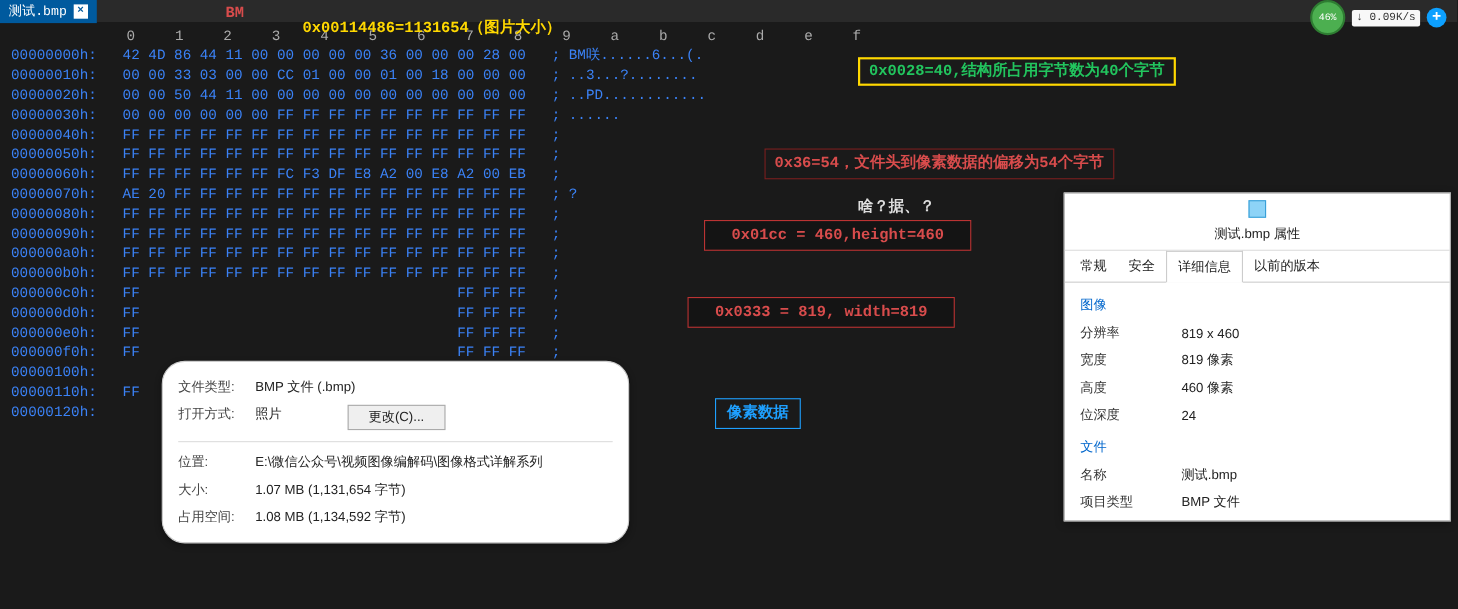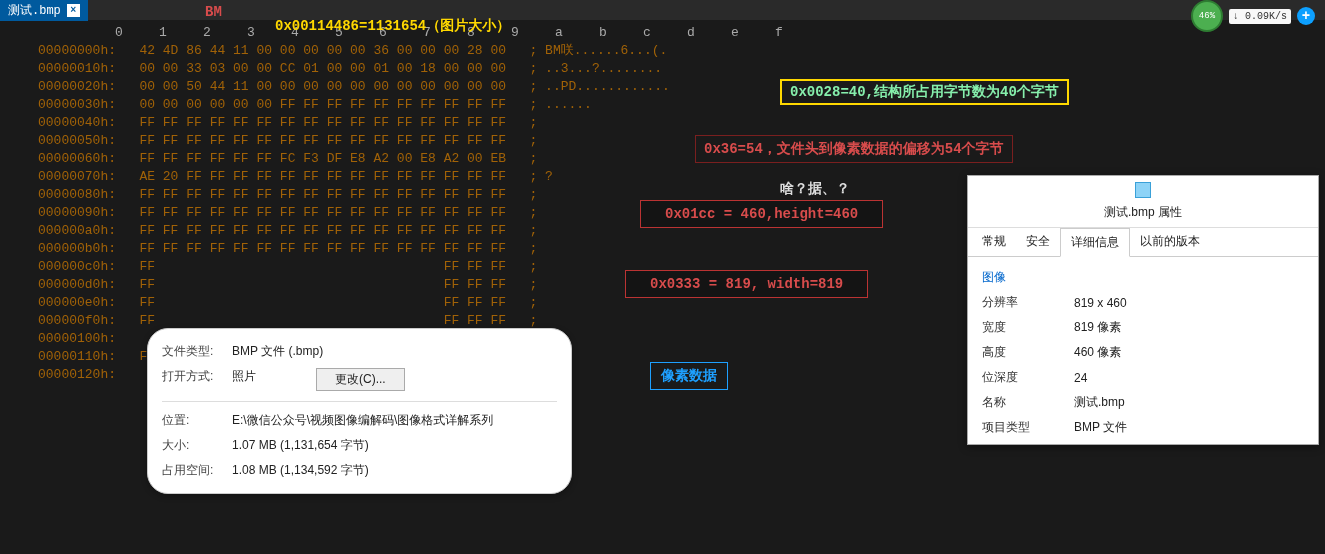--- a/index.html
+++ b/index.html
@@ -74,35 +74,34 @@
     position: relative;
   }
   .col-header {
     color: #aaa;
     padding-left:105px;
     letter-spacing: 1px;
     white-space: pre;
   }
   .hexrow {
     white-space: pre;
-    color: #a16207;
-    margin-left: 28px;
+    color: #3b82f6;
   }
   
   .anno {
     position: absolute;
     font-size: 14px;
     font-weight: bold;
     white-space: nowrap;
   }
   .anno.yellow { color: #ffd800; }
   .anno.red { color: #d84c4c; border:1px solid #b33; padding:4px 24px; background:rgba(0,0,0,0.2);}
   .anno.redplain { color: #d84c4c; }
   .anno.blue { color:#1ea0ff; border:1px solid #1ea0ff; padding:4px 10px;}
-  .anno.boxed-y { border:2px solid #ffd800; padding:2px 8px; color:#86efac;margin-top:27px;}
+  .anno.boxed-y { border:2px solid #ffd800; padding:2px 8px; color:#22c55e;}
   
   .tooltip {
     position: absolute;
     background: #fff;
     color: #222;
     border: 1px solid #ccc;
     font-family: "Microsoft YaHei","Segoe UI",sans-serif;
     font-size: 12px;
     padding: 10px 14px;
     box-shadow: 0 2px 6px rgba(0,0,0,0.3);
@@ -244,20 +243,23 @@
           </tr>
       <tr>
             <td class="k">高度</td>
             <td>460 像素</td>
           </tr>
       <tr>
             <td class="k">位深度</td>
             <td>24</td>
           </tr>
       <tr>
+            <td class="sect" colspan="2">文件</td>
+          </tr>
+      <tr>
             <td class="k">名称</td>
             <td>测试.bmp</td>
           </tr>
       <tr>
             <td class="k">项目类型</td>
             <td>BMP 文件</td>
           </tr>
     </tbody>
       </table>
   </div>

